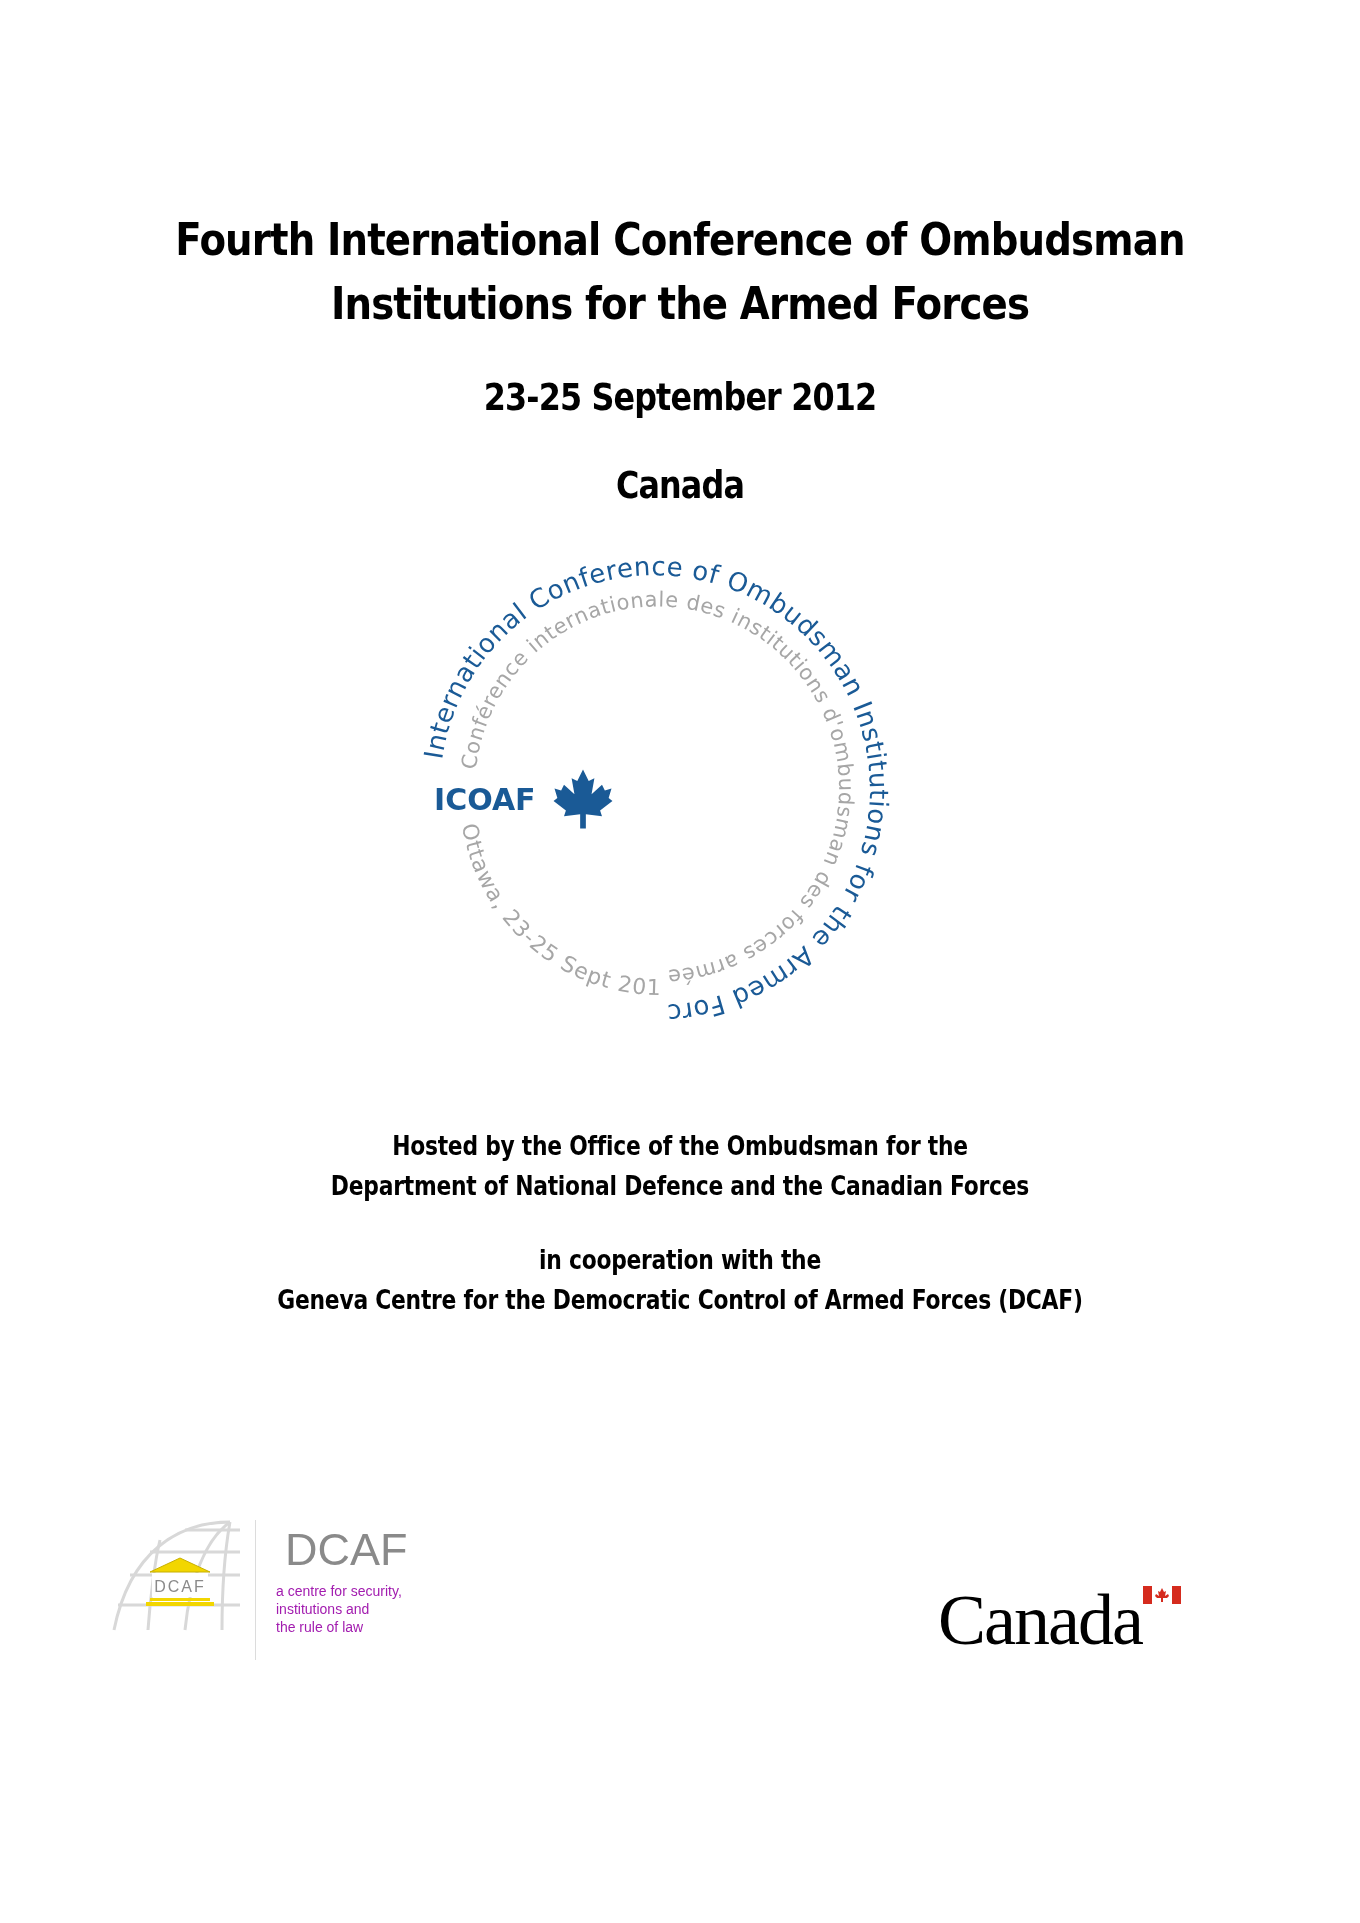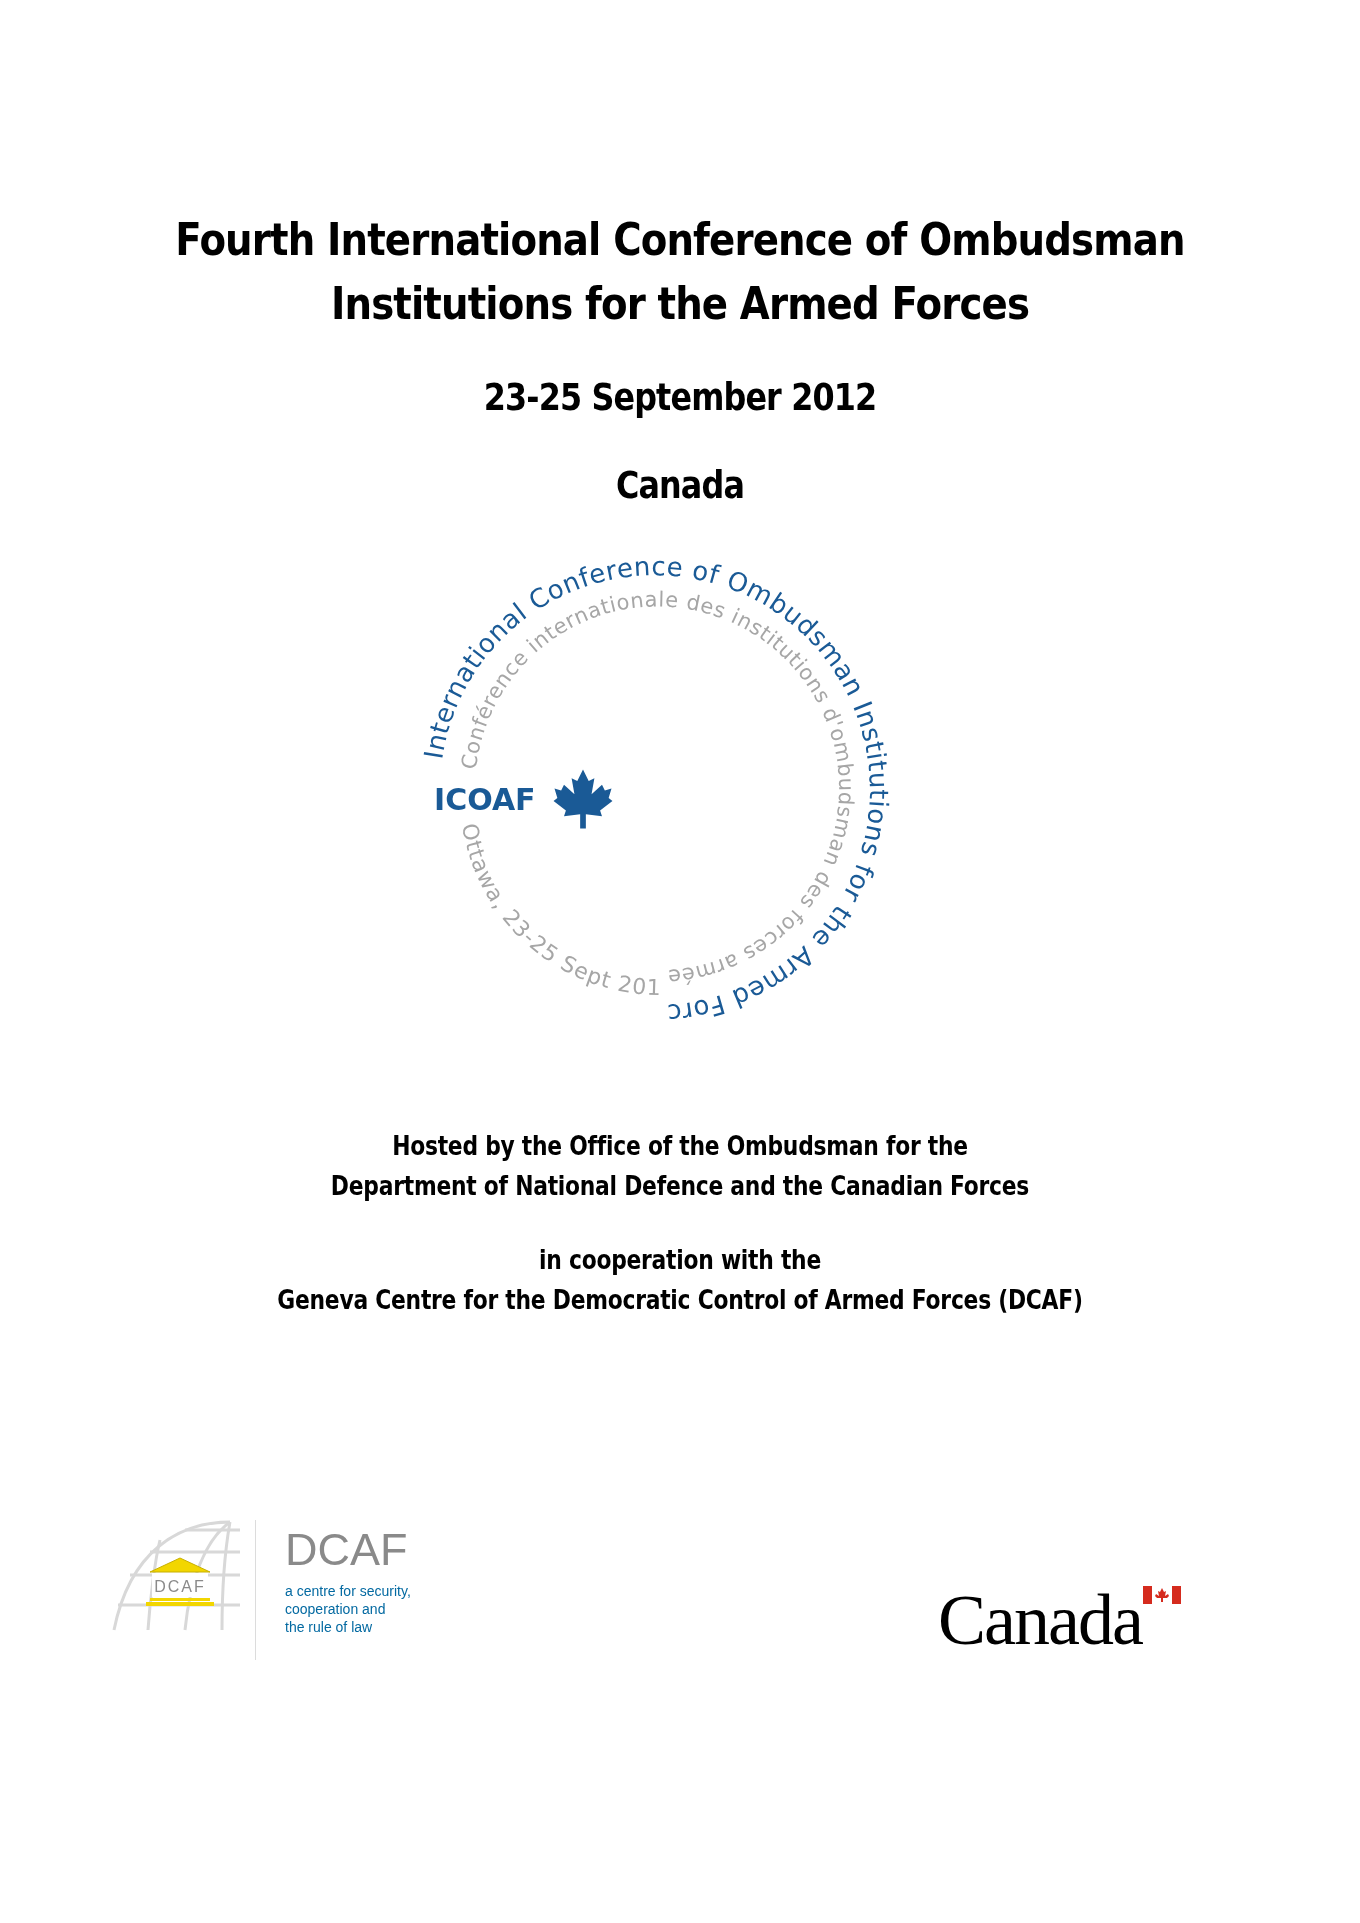--- a/index.html
+++ b/index.html
@@ -12,21 +12,21 @@
   .place { top:464px; font-size:37px; transform:scaleX(0.86); }
   .hosted { position:absolute; left:0; width:1360px; text-align:center;
             font-family:"DejaVu Sans", sans-serif; font-weight:bold; font-size:26px;
             line-height:40px; transform:scaleX(0.84); letter-spacing:-0.3px; }
   .h1 { top:1126px; }
   .h2 { top:1240px; }
   .logo-svg { position:absolute; left:0; top:0; }
   .dcaf-block { position:absolute; left:110px; top:1520px; width:360px; height:150px; }
   .dcaf-name { position:absolute; left:175px; top:4px; font-size:45px; color:#8a8a8a;
                font-family:"Liberation Sans", sans-serif; letter-spacing:0px; }
-  .dcaf-tag { position:absolute; left:175px; top:62px; font-size:14px; line-height:18px; color:#0369a1;
+  .dcaf-tag { position:absolute; left:166px; top:62px; font-size:14px; line-height:18px; color:#a21caf;
               font-family:"Liberation Sans", sans-serif; }
   .dcaf-divider { position:absolute; left:145px; top:0; width:1px; height:140px; background:#dcdcdc; }
   .canada-wordmark { position:absolute; left:938px; top:1580px; width:260px; height:80px; }
   .canada-text { position:absolute; left:0; top:0; font-family:"Liberation Serif", serif;
                  font-size:72px; color:#000; letter-spacing:-2px; line-height:80px; }
   .canada-flag { position:absolute; left:205px; top:6px; width:38px; height:18px; }
 </style>
 </head>
 <body>
 
@@ -86,21 +86,21 @@
     <polygon points="70,38 40,52 100,52" fill="#f2d600" stroke="#c8b000" stroke-width="1"></polygon>
     <rect x="42" y="53" width="56" height="24" fill="#ffffff"></rect>
     <text x="70" y="72" text-anchor="middle" font-family="Liberation Sans, sans-serif" font-size="16" fill="#8a8a8a" letter-spacing="2">DCAF</text>
     <rect x="40" y="78" width="60" height="3" fill="#f2d600"></rect>
     <rect x="36" y="82" width="68" height="4" fill="#f2d600"></rect>
   </svg>
   <div class="dcaf-divider"></div>
   <div class="dcaf-name">DCAF</div>
   <div class="dcaf-tag">
     <div>a centre for security,</div>
-    <div>cooperation and</div>
+    <div>institutions and</div>
     <div>the rule of law</div>
   </div>
 </div>
 
 <div class="canada-wordmark">
   <div class="canada-text">Canada</div>
   <svg class="canada-flag" viewBox="0 0 38 18">
     <rect x="0" y="0" width="9" height="18" fill="#d52b1e"></rect>
     <rect x="9" y="0" width="20" height="18" fill="#ffffff"></rect>
     <rect x="29" y="0" width="9" height="18" fill="#d52b1e"></rect>

